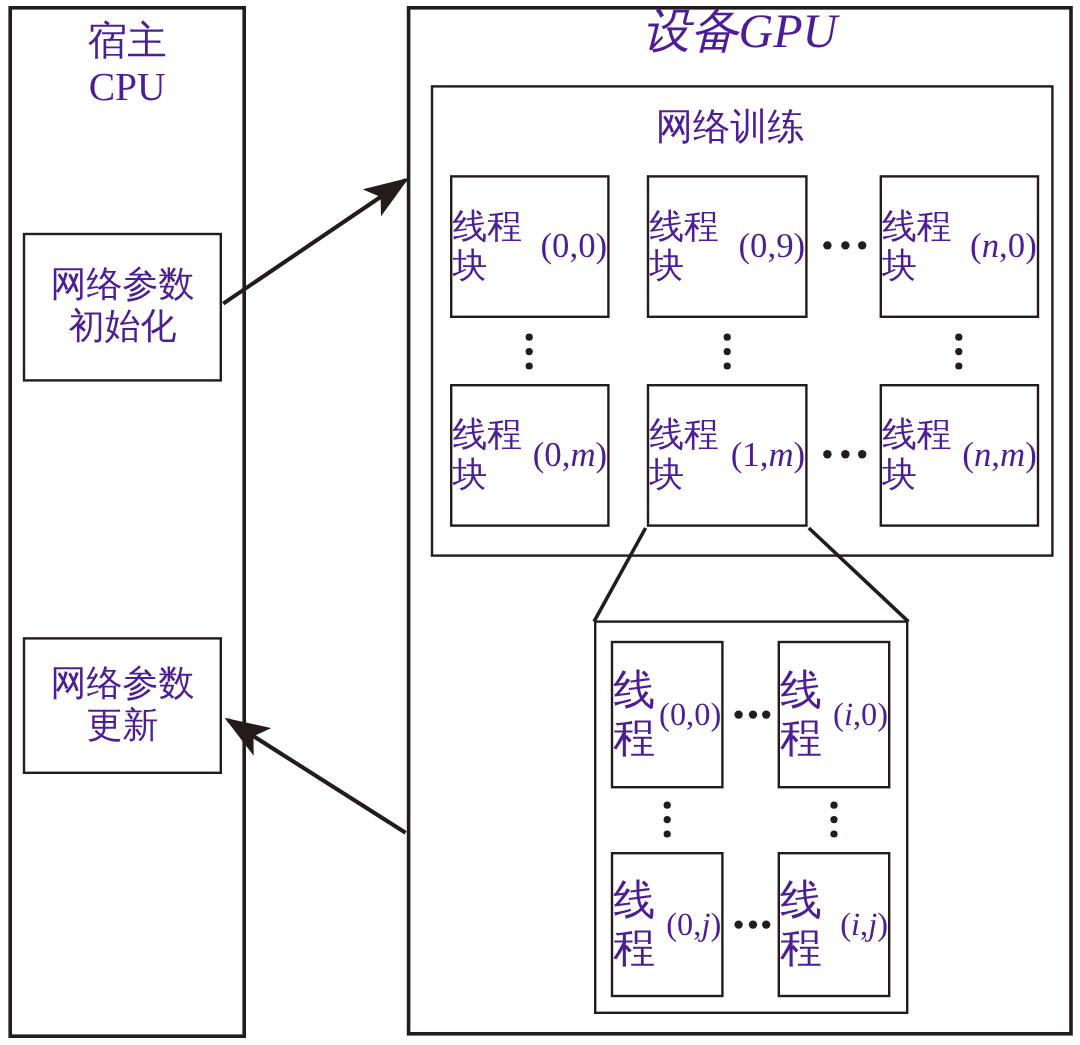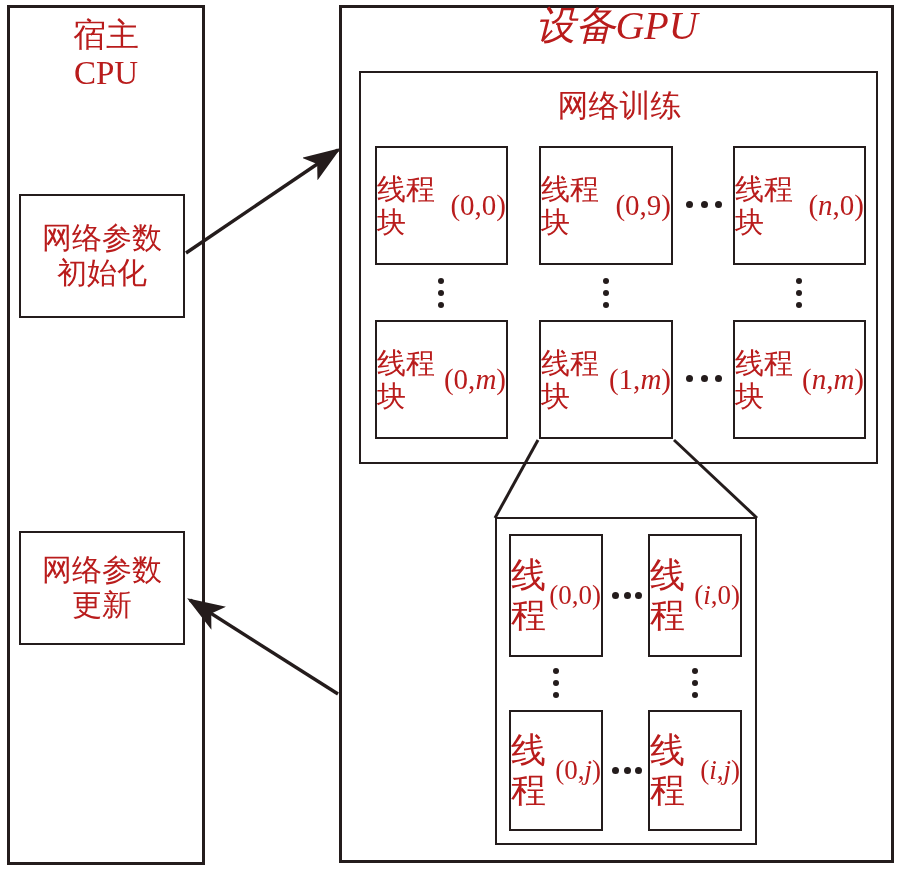--- a/index.html
+++ b/index.html
@@ -7,21 +7,21 @@
     margin: 0;
     padding: 0;
     background: #ffffff;
   }
   #canvas {
     position: relative;
     width: 896px;
     height: 871px;
     background: #ffffff;
     font-family: "Liberation Serif", "DejaVu Serif", serif;
-    color: #b91c1c;
+    color: #4c1d95;
     overflow: hidden;
   }
   .box {
     position: absolute;
     box-sizing: border-box;
     border: 3px solid #241c1c;
     background: transparent;
   }
   .panel {
     position: absolute;
@@ -120,21 +120,21 @@
     <span class="cn title" style="position:static; font-size:30px; width:100%;">网络参数
 更新</span>
   </div>
 
   <div class="box" style="left:339px; top:5px; width:555px; height:858px;"></div>
 
   <div class="title cn" style="left:339px; top:3px; width:555px; font-size:40px;font-style:italic;">设备GPU</div>
 
   <div class="panel" style="left:359px; top:71px; width:519px; height:393px;"></div>
 
-  <div class="title cn" style="left:360px; top:88px; width:519px; font-size:31px;">网络训练</div>
+  <div class="title cn" style="left:349px; top:88px; width:519px; font-size:31px;">网络训练</div>
 
   <div class="cell" style="left:375px; top:146px; width:133px; height:119px;">
     <span class="cn cell-cn">线程块</span>
     <span class="idx cell-idx">(0,0)</span>
   </div>
 
   <div class="cell" style="left:539px; top:146px; width:134px; height:119px;">
     <span class="cn cell-cn">线程块</span>
     <span class="idx cell-idx">(0,9)</span>
   </div>

